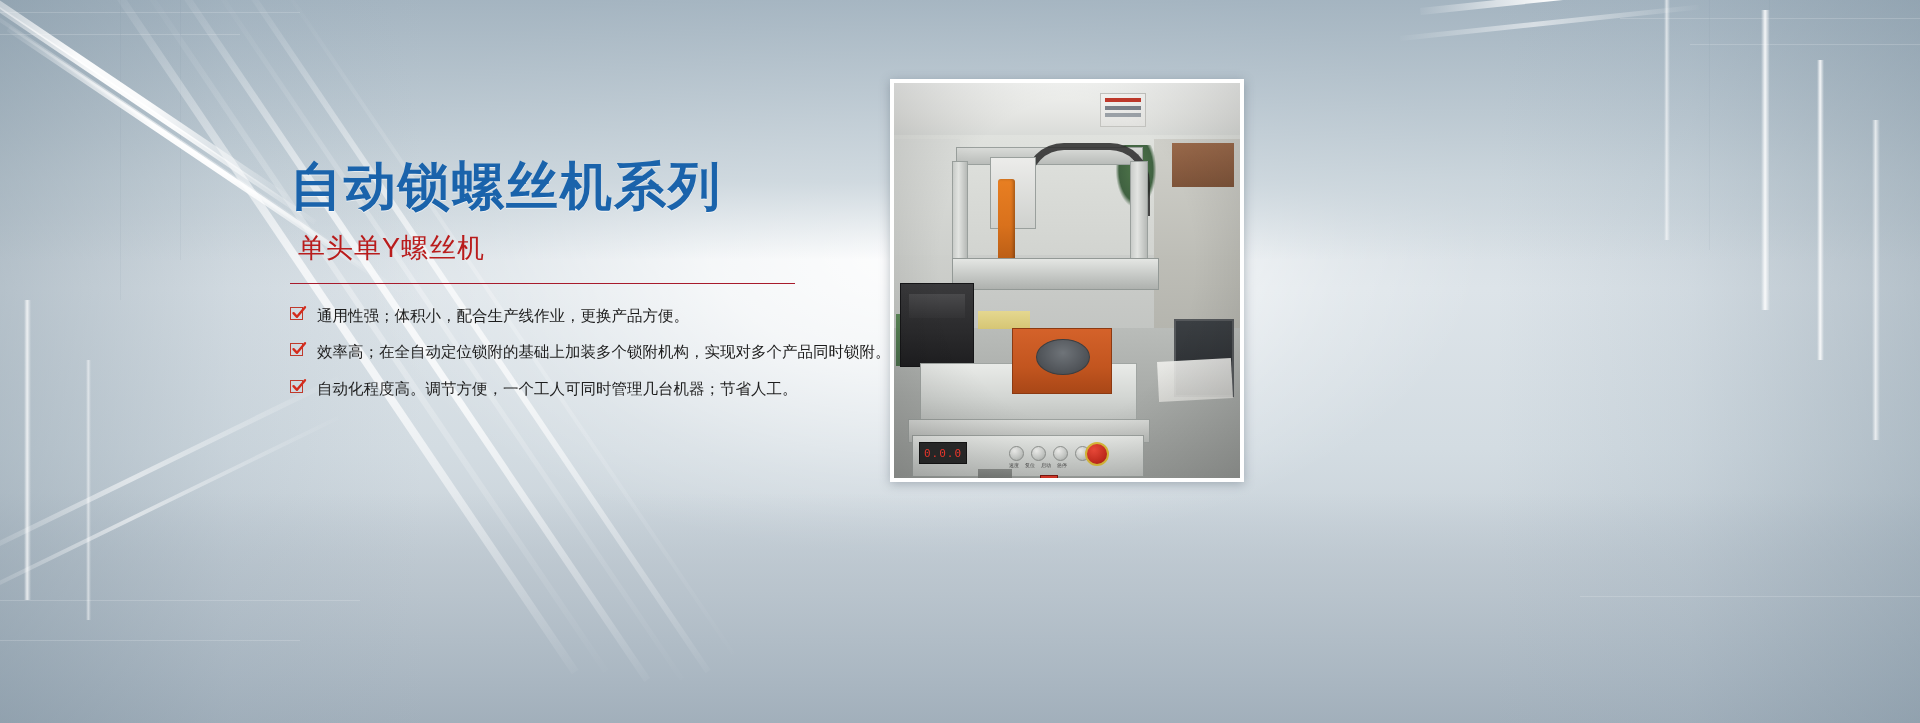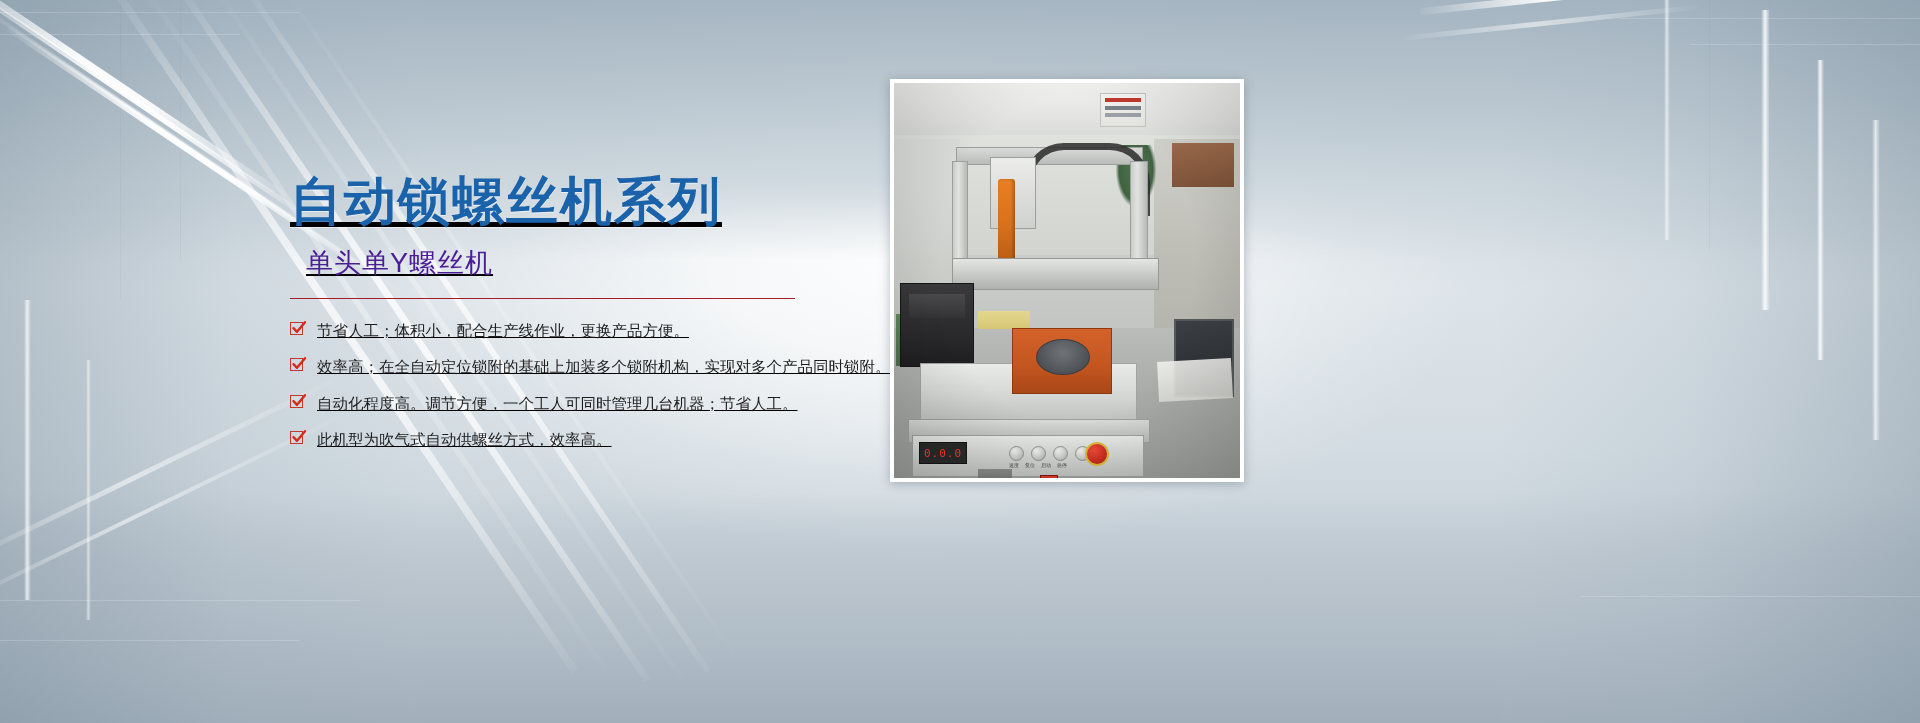--- a/index.html
+++ b/index.html
@@ -72,39 +72,38 @@
   .vline {
     position: absolute;
     width: 1px;
     background: rgba(120,140,155,0.30);
   }
 
   
   .content {
     position: absolute;
     left: 290px;
-    top: 175px;
+    top: 160px;
     width: 620px;
-    text-decoration: underline;
   }
   .title {
     font-size: 52px;
     font-weight: bold;
     color: #1a63ab;
     letter-spacing: 2px;
     line-height: 1.0;
     margin: 0 0 6px 0;
     text-shadow: 0 1px 0 rgba(255,255,255,0.55);
     white-space: nowrap;
   }
   .subtitle {
     font-size: 27px;
     font-weight: normal;
-    color: #4c1d95;
-    margin: 18px 0 0 16px;
+    color: #b91c1c;
+    margin: 18px 0 0 8px;
     letter-spacing: 1px;
     white-space: nowrap;
   }
   .divider {
     width: 505px;
     height: 1px;
     background: #a81b2c;
     margin: 17px 0 0 0;
   }
   .bullets {
@@ -406,45 +405,37 @@
 
     <div class="divider"></div>
 
     <ul class="bullets">
       <li class="bullet">
         <span class="check-icon">
           <svg viewBox="0 0 16 16">
               <path d="M2.5 8.2 L6 11.8 L14 2.2" fill="none" stroke="#d42b1c" stroke-width="2.4" stroke-linecap="round" stroke-linejoin="round"></path>
             </svg>
         </span>
-        <span>节省人工；体积小，配合生产线作业，更换产品方便。</span>
+        <span>通用性强；体积小，配合生产线作业，更换产品方便。</span>
       </li>
       <li class="bullet">
         <span class="check-icon">
           <svg viewBox="0 0 16 16">
               <path d="M2.5 8.2 L6 11.8 L14 2.2" fill="none" stroke="#d42b1c" stroke-width="2.4" stroke-linecap="round" stroke-linejoin="round"></path>
             </svg>
         </span>
         <span>效率高；在全自动定位锁附的基础上加装多个锁附机构，实现对多个产品同时锁附。</span>
       </li>
       <li class="bullet">
         <span class="check-icon">
           <svg viewBox="0 0 16 16">
               <path d="M2.5 8.2 L6 11.8 L14 2.2" fill="none" stroke="#d42b1c" stroke-width="2.4" stroke-linecap="round" stroke-linejoin="round"></path>
             </svg>
         </span>
         <span>自动化程度高。调节方便，一个工人可同时管理几台机器；节省人工。</span>
-      </li>
-      <li class="bullet">
-        <span class="check-icon">
-          <svg viewBox="0 0 16 16">
-              <path d="M2.5 8.2 L6 11.8 L14 2.2" fill="none" stroke="#d42b1c" stroke-width="2.4" stroke-linecap="round" stroke-linejoin="round"></path>
-            </svg>
-        </span>
-        <span>此机型为吹气式自动供螺丝方式，效率高。</span>
       </li>
     </ul>
   </div>
 
   <div class="photo-frame">
     <div class="photo-inner">
       <div class="ph-ceiling"></div>
       <div class="ph-backwall"></div>
       <div class="ph-leftshelf"></div>
       <div class="ph-rightshelf"></div>

